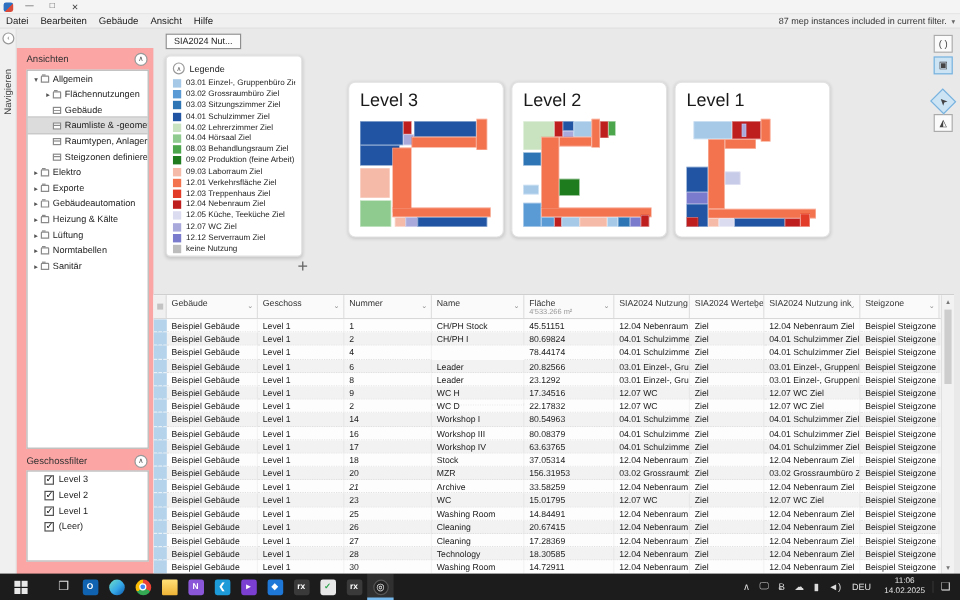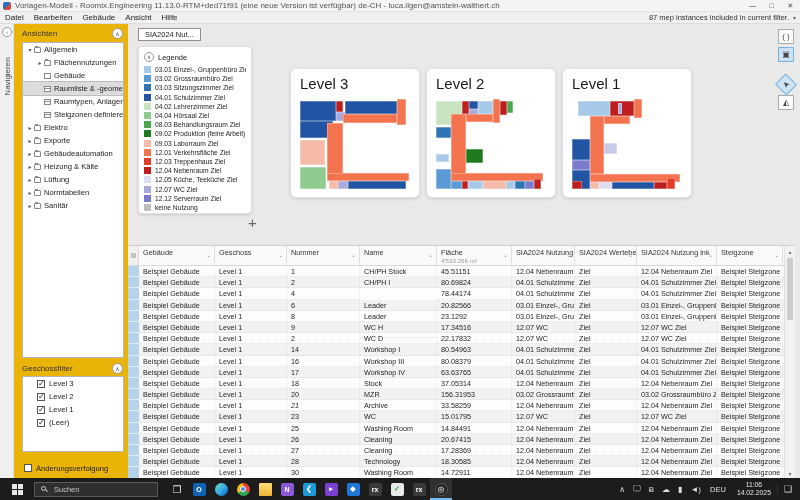--- a/index.html
+++ b/index.html
@@ -22,21 +22,21 @@
 
   
   .app{position:absolute;left:0;top:24px;width:800px;height:454px;background:#e9e9e9;}
 
   
   .navstrip{position:absolute;left:0;top:0;width:14px;height:454px;background:#f0f0f0;border-right:1px solid #e0e0e0;box-sizing:border-box;}
   .nav-collapse{position:absolute;left:2px;top:3px;width:10px;height:10px;border:1px solid #999;border-radius:50%;font-size:6px;color:#666;display:flex;align-items:center;justify-content:center;background:#fff;box-sizing:border-box;}
   .nav-vert{position:absolute;left:-17px;top:48px;width:48px;transform:rotate(-90deg);transform-origin:center;font-size:8px;color:#444;text-align:center;}
 
   
-  .sidebar{position:absolute;left:14px;top:0;width:114px;height:454px;background:#eab308;}
+  .sidebar{position:absolute;left:14px;top:16px;width:114px;height:454px;background:#fca5a5;}
   .side-hdr{position:absolute;left:8px;right:5px;height:12px;display:flex;align-items:center;font-size:8px;color:#333;}
   .side-hdr .chev{margin-left:auto;width:11px;height:11px;border:1px solid #999;border-radius:50%;background:#fff;font-size:6px;color:#555;display:flex;align-items:center;justify-content:center;box-sizing:border-box;}
   .panel{position:absolute;left:8px;width:102px;background:#fff;border:1px solid #b5b5b5;box-sizing:border-box;overflow:hidden;}
   #tree-panel{top:18px;height:316px;}
   #filter-panel{top:352px;height:76px;}
   .tree-item{height:13px;display:flex;align-items:center;font-size:7.6px;color:#222;white-space:nowrap;overflow:hidden;}
   .tree-item.sel{background:#dcdcdc;outline:1px solid #bdbdbd;}
   .t-arrow{width:8px;font-size:6px;color:#555;text-align:center;flex:none;}
   .t-ico{flex:none;width:7px;height:6px;border:1px solid #8a8a8a;background:#fdfdfd;margin-right:3px;box-sizing:border-box;position:relative;}
   .t-ico.folder{border-radius:1px 1px 0 0;}
@@ -119,21 +119,20 @@
   .tray-clock{font-size:6.8px;line-height:8px;text-align:center;padding:0 6px;}
   .tray-notif{font-size:9px;padding:0 8px 0 6px;border-left:1px solid #333;}
 </style>
 </head>
 <body>
 
 <div id="root" data-name="application-window">
 
   <div class="titlebar" data-name="title-bar">
     <span class="app-ico" data-name="app-icon"></span>
-    <span class="title-text" data-name="window-title">Vorlagen-Modell - Roomix.Engineering 11.13.0-RTM+ded71f91 (eine neue Version ist verfügbar) de-CH - luca.ilgen@amstein-walthert.ch</span>
     <span class="win-controls" id="win-controls">
         <span class="win-btn" data-name="minimize-button">—</span>
         <span class="win-btn" data-name="maximize-button">□</span>
         <span class="win-btn" data-name="close-button">✕</span>
       </span>
   </div>
 
   <div class="menubar" data-name="menu-bar">
     <span id="menu-items" style="display:flex;">
         <span class="menu-item" data-name="menu-datei">Datei</span>
@@ -691,24 +690,20 @@
 
   <div class="taskbar" data-name="taskbar">
     <div class="start" data-name="start-button">
       <span class="winlogo" data-name="windows-logo-icon">
           <span></span>
           <span></span>
           <span></span>
           <span></span>
         </span>
     </div>
-    <div class="search-box" data-name="taskbar-search">
-      <span class="mag" data-name="search-icon"></span>
-      <input data-name="search-input" placeholder="Suchen" style="">
-    </div>
     <div class="tb-apps" id="tb-apps">
         <div class="tb-app" data-name="task-view-icon">
           <span class="ic" style="background: transparent;">❐</span>
         </div>
         <div class="tb-app" data-name="outlook-icon">
           <span class="ic" style="background: rgb(16, 99, 176);">O</span>
         </div>
         <div class="tb-app" data-name="edge-icon">
           <span class="ic"></span>
         </div>

